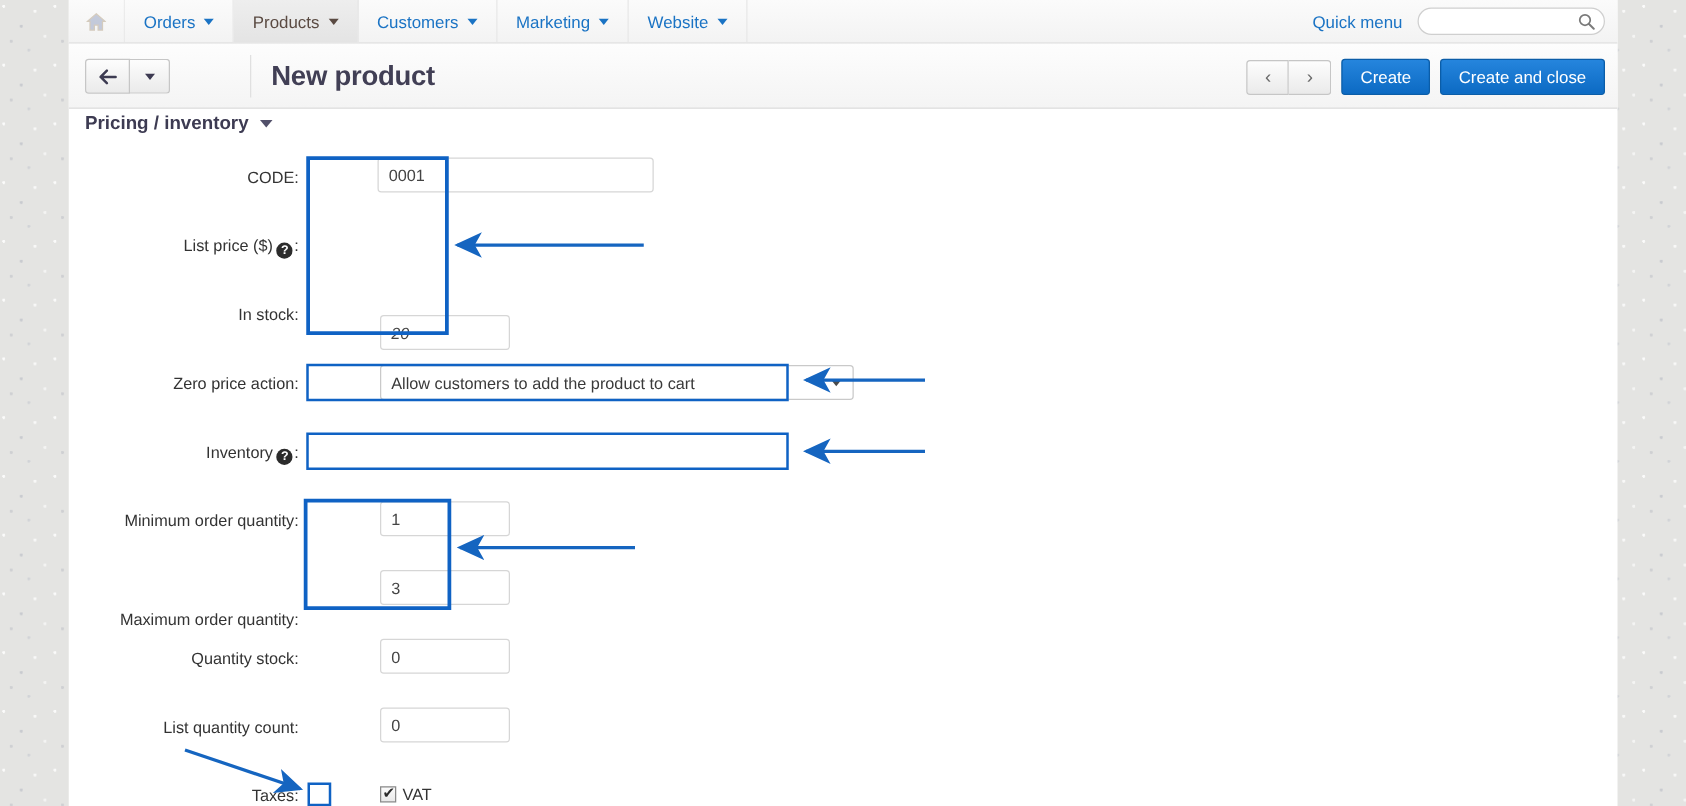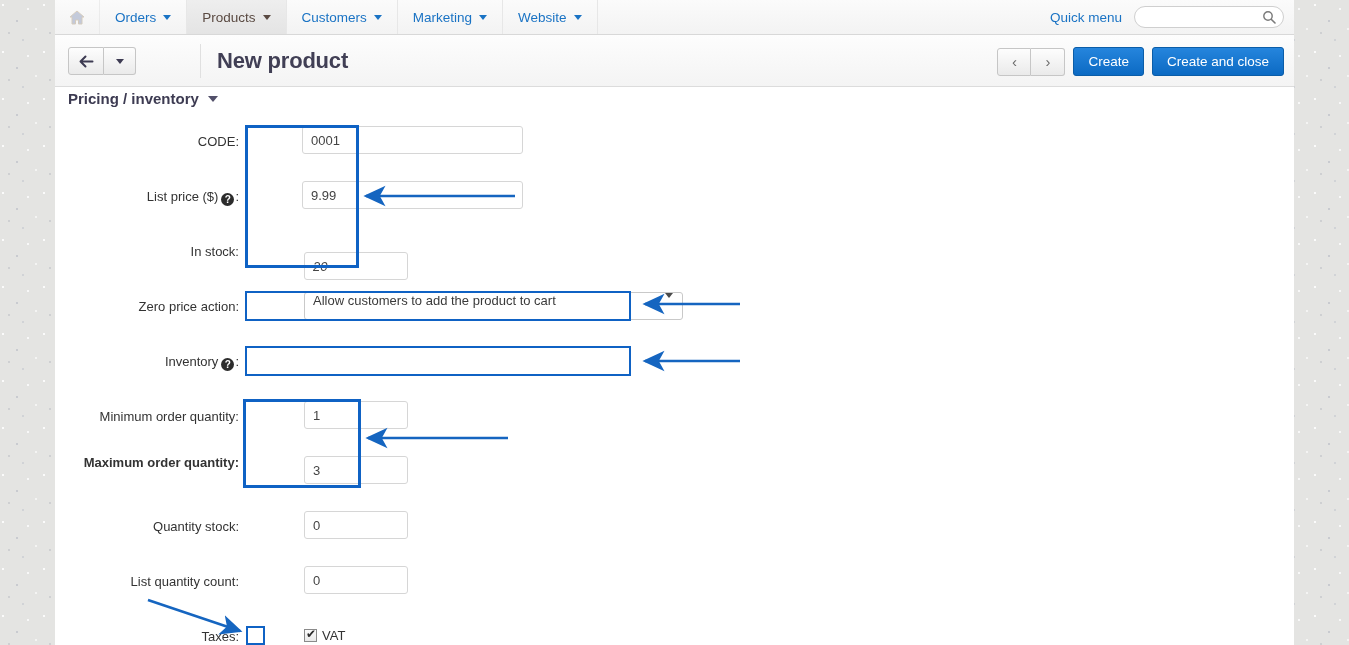--- a/index.html
+++ b/index.html
@@ -272,20 +272,21 @@
     outline: none;
   }
   .tsel {
     position: absolute;
     height: 28px;
     border: 1px solid #c9c9c9;
     border-radius: 3px;
     background: #fff;
     box-sizing: border-box;
     display: flex;
+    align-items: center;
     padding: 0 8px;
     font-size: 13px;
     color: #3a3a3a;
     cursor: pointer;
   }
   .tsel .sel-caret {
     position: absolute;
     right: 9px;
     width: 0; height: 0;
     border-left: 4px solid transparent;
@@ -409,39 +410,38 @@
   </div>
 
   <div id="form">
 
     <div class="lbl" style="top:134px;">CODE:</div>
     <input class="tinput" style="left: 247px; top: 126px; width: 221px;" placeholder="" value="0001">
 
     <div class="lbl" style="top:189px; width:176px;">
       <span>List price ($)</span><span class="help">?</span><span>:</span>
     </div>
-    <input class="tinput" style="left: 247px; top: 181px; width: 221px;" placeholder="" value="9.99">
 
     <div class="lbl" style="top:244px;">In stock:</div>
     <input class="tinput" style="left: 249px; top: 252px; width: 104px; font-style: italic;" placeholder="" value="20">
 
     <div class="lbl" style="top:299px;">Zero price action:</div>
     <div class="tsel" style="left:249px; top:292px; width:379px;">
       <span>Allow customers to add the product to cart</span>
       <span class="sel-caret"></span>
     </div>
 
     <div class="lbl" style="top:354px;">
       <span>Inventory</span><span class="help">?</span><span>:</span>
     </div>
 
     <div class="lbl" style="top:409px;">Minimum order quantity:</div>
     <input class="tinput" style="left: 249px; top: 401px; width: 104px;" placeholder="" value="1">
 
-    <div class="lbl" style="top:455px;font-weight:bold;">Maximum order quantity:</div>
+    <div class="lbl" style="top:488px;">Maximum order quantity:</div>
     <input class="tinput" style="left: 249px; top: 456px; width: 104px;" placeholder="" value="3">
 
     <div class="lbl" style="top:519px;">Quantity stock:</div>
     <input class="tinput" style="left: 249px; top: 511px; width: 104px;" placeholder="" value="0">
 
     <div class="lbl" style="top:574px;">List quantity count:</div>
     <input class="tinput" style="left: 249px; top: 566px; width: 104px;" placeholder="" value="0">
 
     <div class="lbl" style="top:629px;">Taxes:</div>
     <div class="cbox" style="left:249px; top:629px;">

